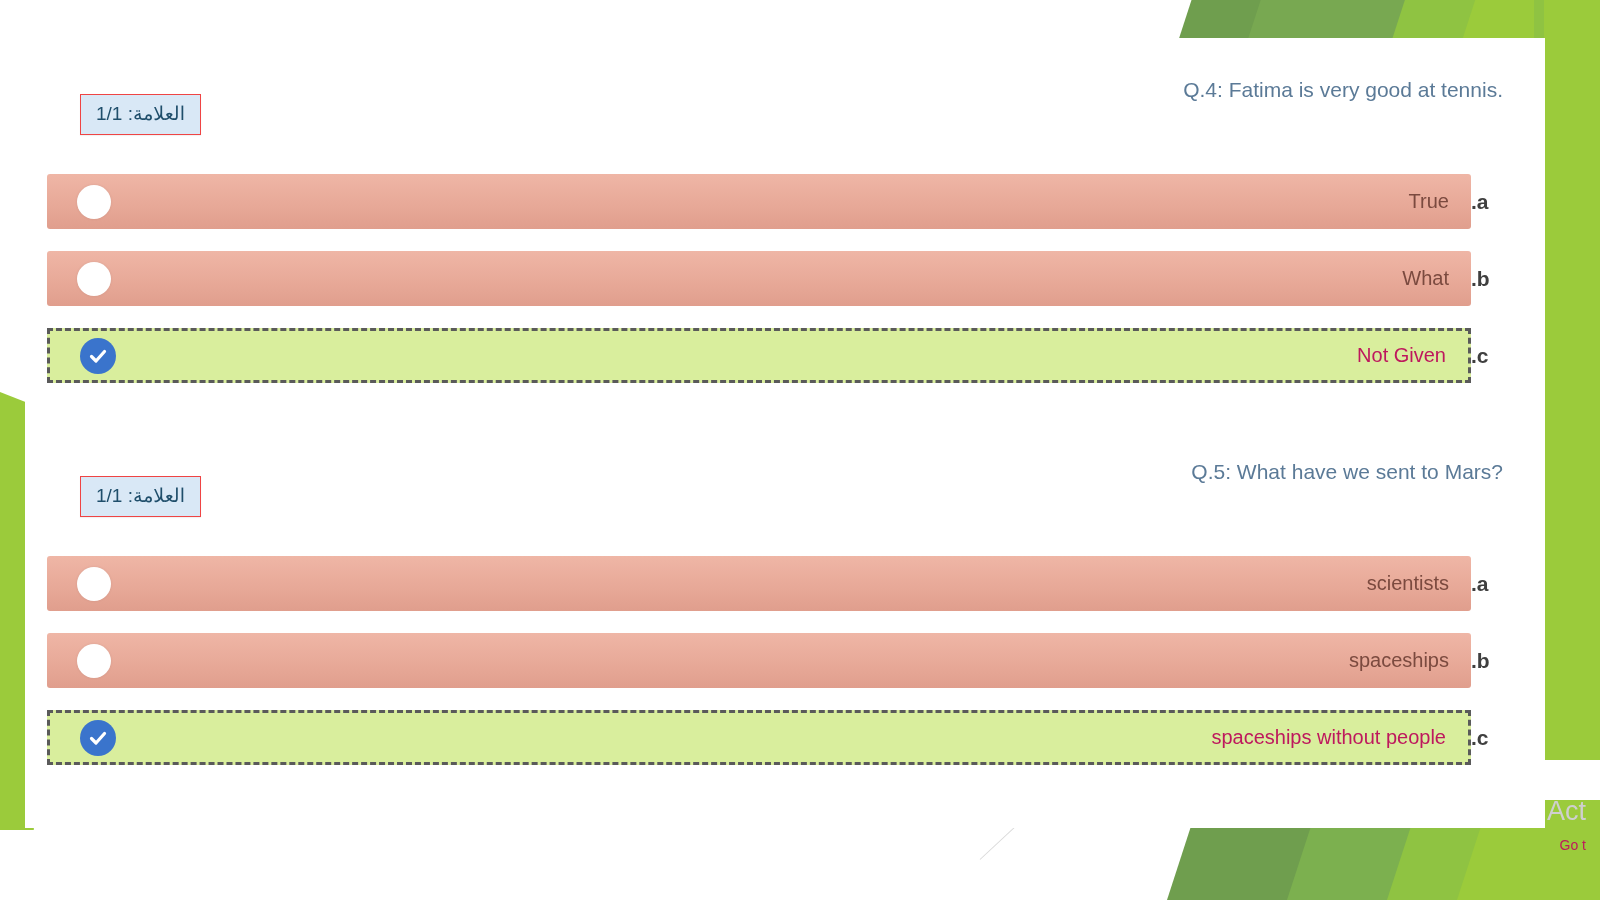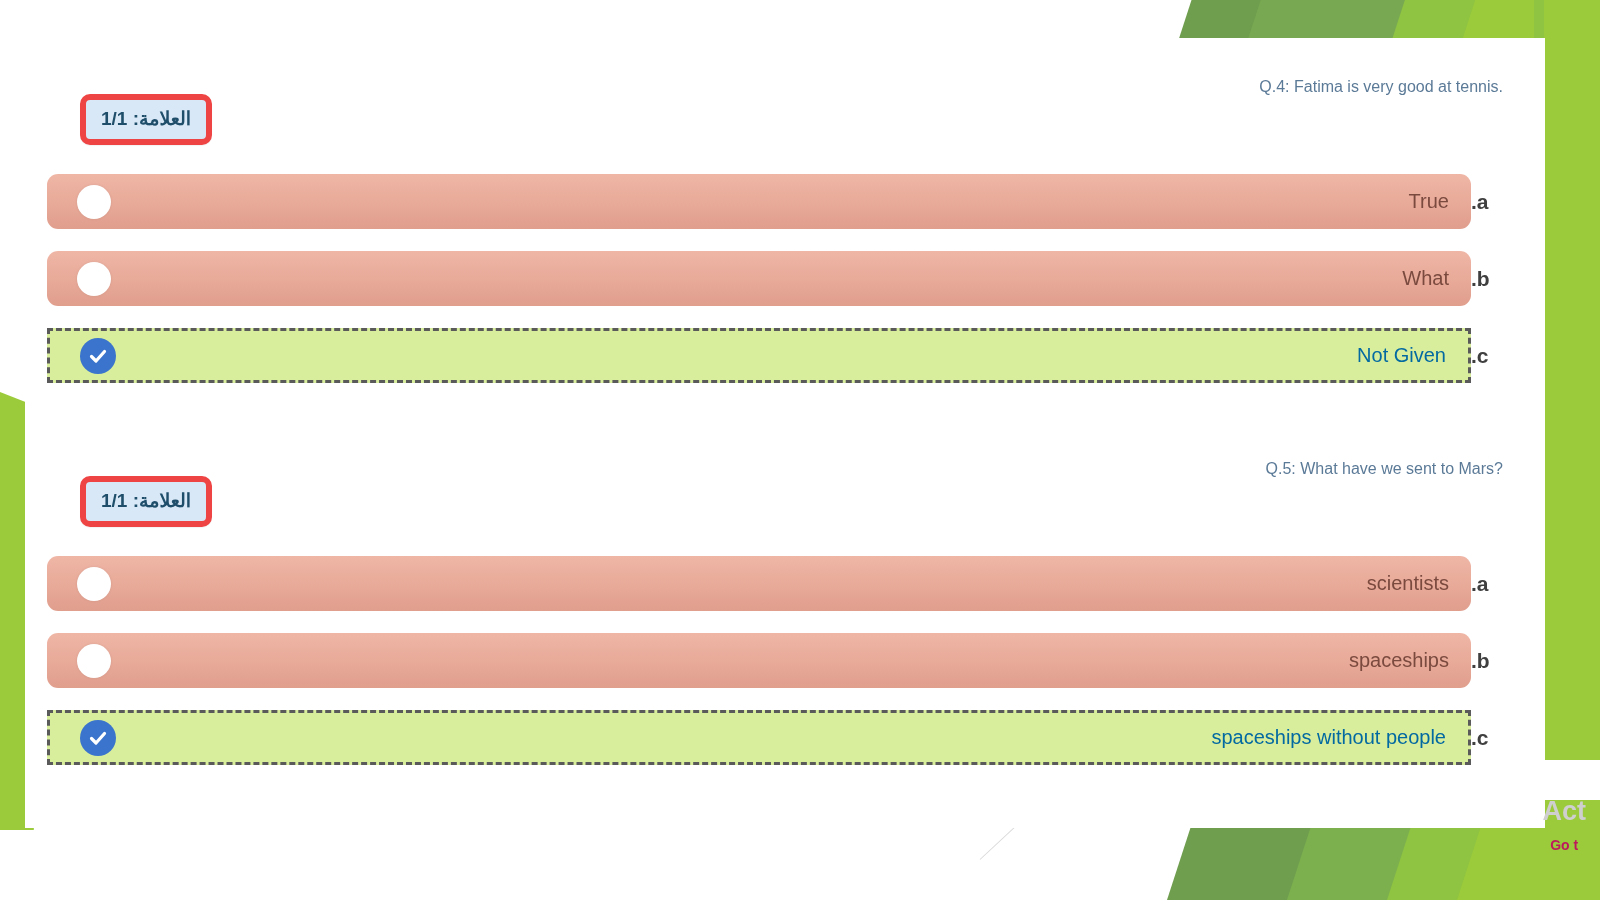--- a/index.html
+++ b/index.html
@@ -128,36 +128,36 @@
   #q5-block { top: 402px; }
 
   .q-header {
     position: relative;
     height: 60px;
   }
   .q-title {
     position: absolute;
     right: 14px;
     top: 20px;
-    font-size: 16px;
+    font-size: 21px;
     color: #5b7a97;
     direction: rtl;
     text-align: right;
     white-space: nowrap;
   }
   .grade-badge {
     position: absolute;
     left: 33px;
     top: 36px;
     background: #d9e8f6;
-    border: 6px solid #ef4444;
-    border-radius: 10px;
+    border: 1px solid #ef4444;
+    border-radius: 0;
     padding: 7px 15px 9px 15px;
     font-size: 19px;
-    font-weight: bold;
+    font-weight: normal;
     color: #1f4e6b;
     direction: rtl;
     white-space: nowrap;
     box-shadow: 0 1px 1px rgba(0,0,0,0.05);
   }
 
   .options {
     position: relative;
     margin-top: 56px;
   }
@@ -182,40 +182,40 @@
     color: #3f3f3f;
     direction: ltr;
   }
   .option-body {
     flex: 1 1 auto;
     position: relative;
     display: flex;
     align-items: center;
     padding: 0 22px;
     box-sizing: border-box;
-    border-radius: 11px;
+    border-radius: 3px;
   }
   .option-body.unselected {
     background: linear-gradient(180deg, #efb6a6 0%, #e7a897 60%, #e09e8d 100%);
   }
   .option-body.selected {
     background: #d9ee9d;
     border: 3px dashed #5a5a5a;
     border-radius: 0;
   }
   .option-label {
     flex: 1 1 auto;
     text-align: right;
     font-size: 20px;
     color: #7b4a3f;
     direction: ltr;
     padding-left: 8px;
   }
   .option-body.selected .option-label {
-    color: #0369a1;
+    color: #be185d;
   }
 
   .radio-mark {
     flex: 0 0 auto;
     width: 34px;
     height: 34px;
     border-radius: 50%;
     background: #ffffff;
     box-shadow: 0 0 3px rgba(0,0,0,0.08);
     margin-left: 8px;
@@ -231,27 +231,26 @@
     justify-content: center;
     margin-left: 8px;
   }
   .check-mark svg { display: block; }
 
   
   .watermark {
     position: absolute;
     right: 14px;
     bottom: 38px;
-    text-align: center;
+    text-align: right;
     color: #cfcfcf;
     font-size: 27px;
     line-height: 34px;
     white-space: nowrap;
     pointer-events: none;
-    font-weight: bold;
   }
   .watermark .wm2 { font-size: 14px; color: #be185d; }
 </style>
 </head>
 <body>
 
 <div class="slide-bg">
   <div class="deco deco-tr-1"></div>
   <div class="deco deco-tr-2"></div>
   <div class="deco deco-tr-3"></div>

